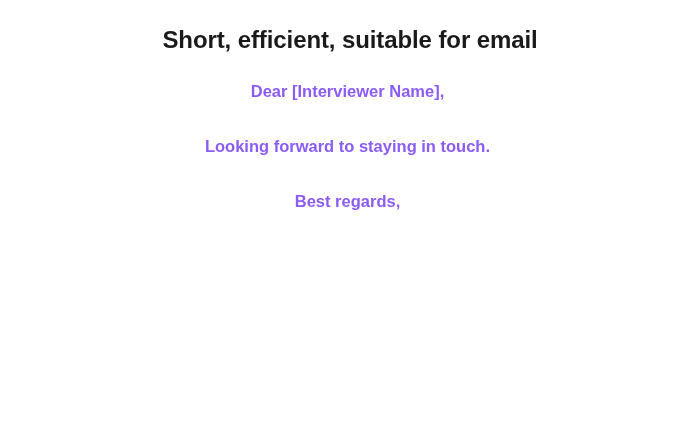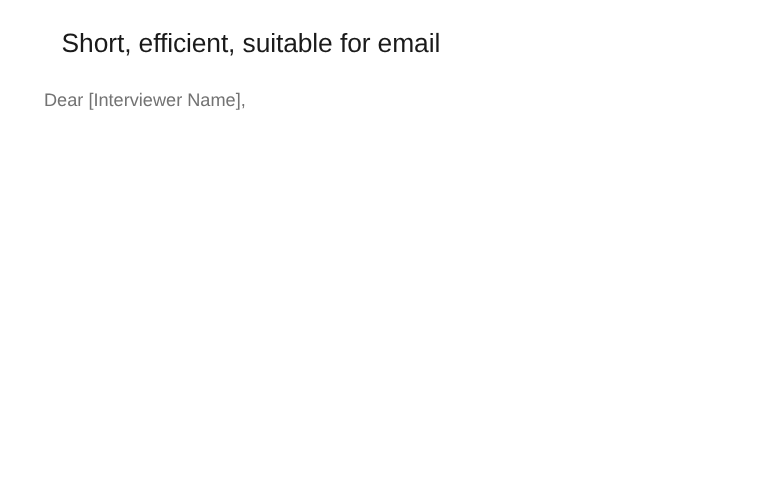--- a/index.html
+++ b/index.html
@@ -17,36 +17,40 @@
   .page {
     box-sizing: border-box;
     width: 700px;
     height: 440px;
     padding: 24px 40px 0 40px;
     background: #ffffff;
   }
   .doc-title {
     font-size: 24px;
     line-height: 32px;
-    font-weight: normal;
+    font-weight: bold;
     color: #1a1a1a;
-    margin: 0 0 18px 16px;
+    margin: 0 0 18px 0;
     letter-spacing: -0.1px;
+    text-align: center;
   }
   .doc-paragraph {
     font-size: 16.5px;
     line-height: 35px;
-    color: #737373;
+    color: #8b5cf6;
     margin: 0 0 20px 0;
     max-width: 615px;
-    font-weight: 400;
+    font-weight: 700;
+    text-align: center;
   }
   .doc-paragraph:last-child {
     margin-bottom: 0;
   }
 </style>
 </head>
 <body>
 
 <div class="page">
   <h1 class="doc-title">Short, efficient, suitable for email</h1>
   <p class="doc-paragraph">Dear [Interviewer Name],</p>
+  <p class="doc-paragraph">Looking forward to staying in touch.</p>
+  <p class="doc-paragraph">Best regards,</p>
 </div>
 
 </body></html>

